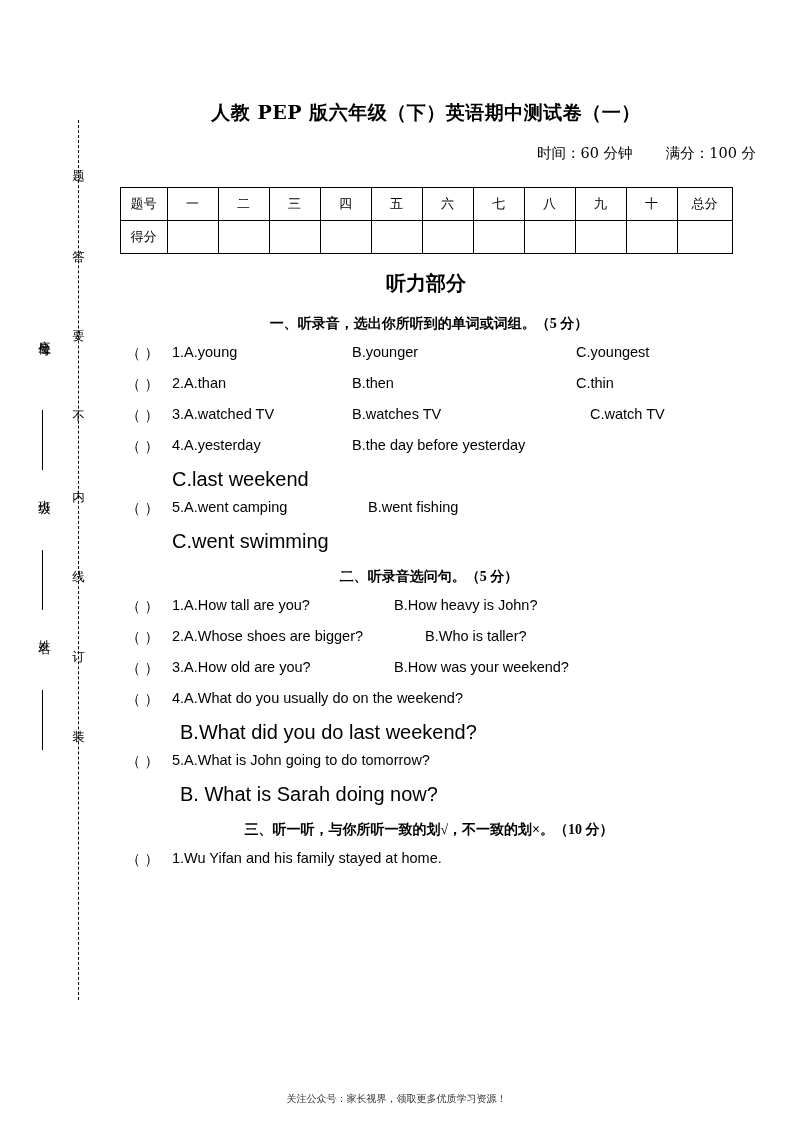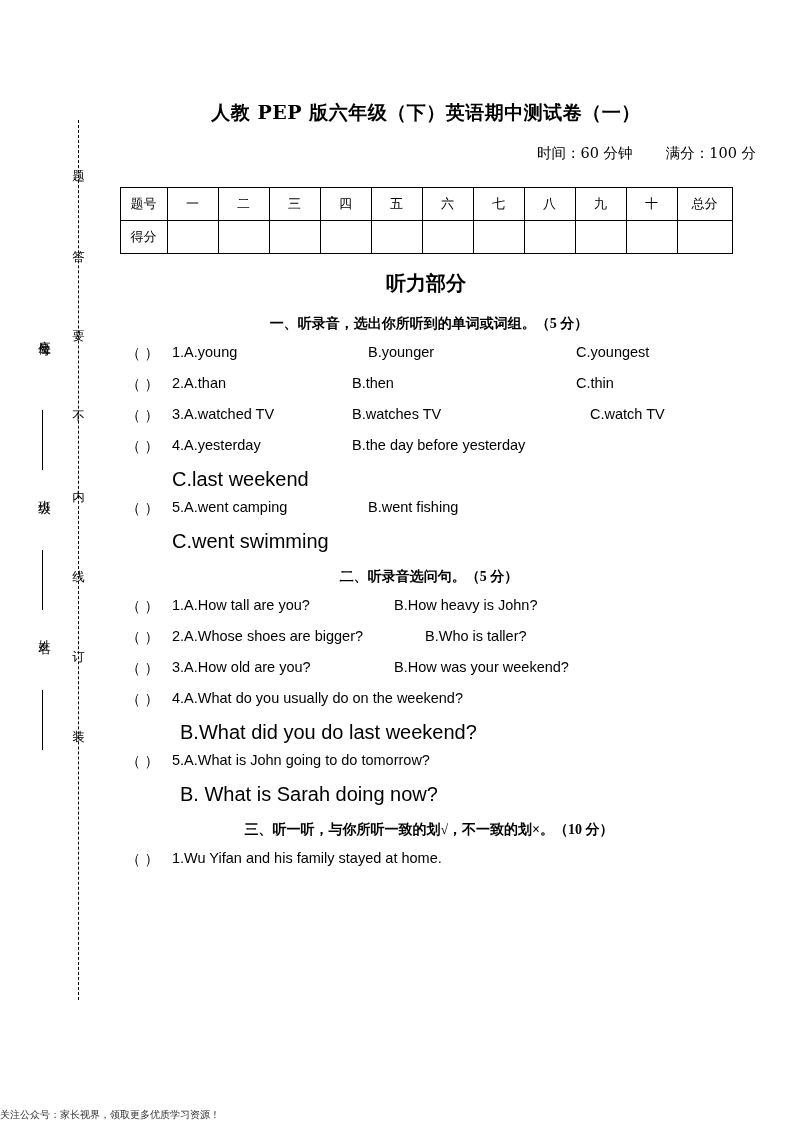--- a/index.html
+++ b/index.html
@@ -151,23 +151,24 @@
     margin-left: 76px;
     font-size: 20px;
     height: 20px;
   }
   .cont-row.indent2 {
     margin-left: 84px;
   }
 
   .footer {
     position: absolute;
-    bottom: 0;
+    bottom: 16px;
     left: 0;
     width: 793px;
+    text-align: center;
     font-size: 10px;
     color: #333;
   }
 </style>
 </head>
 <body>
 
 <div class="page">
 
   <div class="binding">
@@ -235,21 +236,21 @@
     </tbody>
       </table>
 
     <div class="section-center">听力部分</div>
 
     <div class="q-head">一、听录音，选出你所听到的单词或词组。（5 分）</div>
 
     <div class="opt-row">
       <span class="paren">（      ）</span>
       <span class="col-a">1.A.young</span>
-      <span class="col-b" style="left:242px;">B.younger</span>
+      <span class="col-b" style="left:226px;">B.younger</span>
       <span class="col-c" style="left:450px;">C.youngest</span>
     </div>
     <div class="opt-row">
       <span class="paren">（      ）</span>
       <span class="col-a">2.A.than</span>
       <span class="col-b" style="left:226px;">B.then</span>
       <span class="col-c" style="left:450px;">C.thin</span>
     </div>
     <div class="opt-row">
       <span class="paren">（      ）</span>

